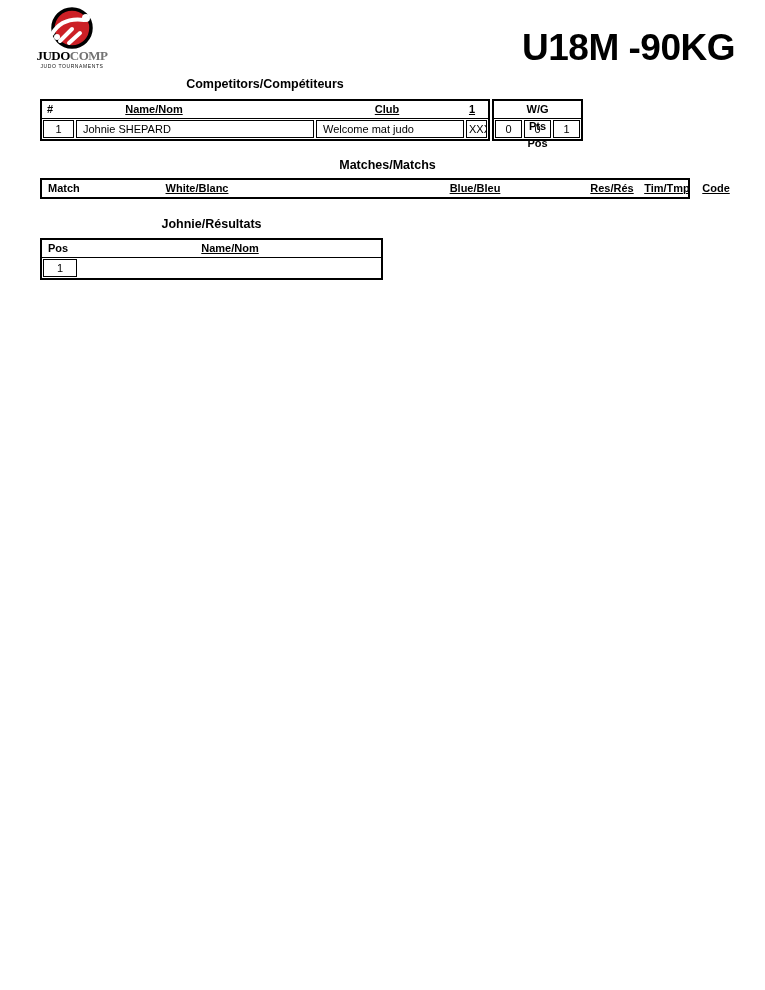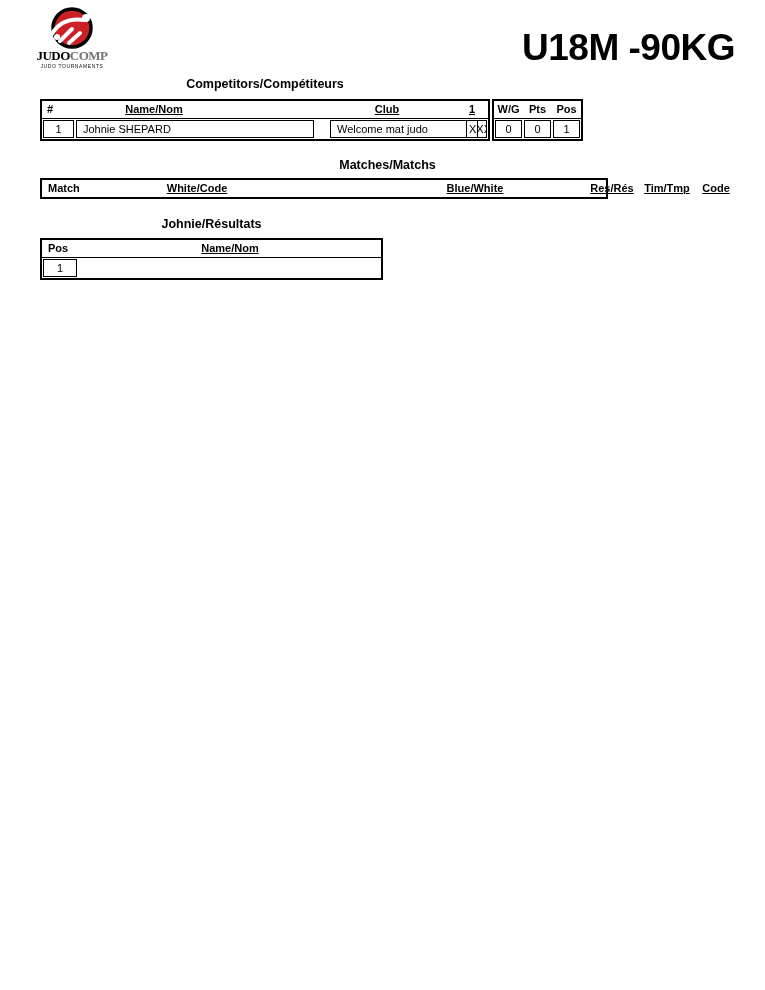--- a/index.html
+++ b/index.html
@@ -32,23 +32,23 @@
   .lbl { position:absolute; top:0; line-height:17px; white-space:nowrap; }
   .lbl.c { transform:translateX(-50%);text-decoration:underline; }
   .trow { position:relative; height:20px; font-size:11px; }
   .cell { position:absolute; top:1px; height:18px; line-height:16px; border:1px solid #000; white-space:nowrap; }
   .cell.center { text-align:center; }
   .cell.padded { padding-left:6px; }
   .cell.clip { overflow:hidden; padding-left:2px; }
 
   #tbl-competitors-main  { left:40px;  top:99px;  width:450px; height:42px; }
   #tbl-competitors-score { left:492px; top:99px;  width:91px;  height:42px; }
-  #tbl-competitors-score .thead { display:flex; }
+  #tbl-competitors-score .thead { display:flex;flex-direction:column; }
   #tbl-competitors-score .thead span { flex:1; text-align:center; line-height:17px; }
-  #tbl-matches   { left:40px; top:178px; width:568px; height:21px; }
+  #tbl-matches   { left:40px; top:178px; width:650px; height:21px; }
   #tbl-matches .thead { height:17px; border-bottom:none; }
   #tbl-results   { left:40px; top:238px; width:343px; height:42px; }
 </style>
 </head>
 <body>
 
 <div class="logo">
   <svg class="logo-mark" width="64" height="43" viewBox="0 0 64 43">
     <circle cx="32" cy="21" r="19" fill="#cc2026" stroke="#000" stroke-width="3.5"></circle>
     <g stroke="#ffffff" stroke-width="4" stroke-linecap="round" fill="none">
@@ -70,21 +70,21 @@
 <div class="tbl" id="tbl-competitors-main">
   <div class="thead">
     <span class="lbl" style="left:5px">#</span>
     <span class="lbl c" style="left:112px">Name/Nom</span>
     <span class="lbl c" style="left:345px">Club</span>
     <span class="lbl c" style="left:430px">1</span>
   </div>
   <div class="trow">
     <span class="cell center" style="left:1px;width:31px">1</span>
     <span class="cell padded" style="left:34px;width:238px">Johnie SHEPARD</span>
-    <span class="cell padded" style="left:288px;width:148px">Welcome mat judo</span>
+    <span class="cell padded" style="left:274px;width:148px">Welcome mat judo</span>
     <span class="cell clip" style="left:424px;width:21px">XXX</span>
   </div>
 </div>
 
 <div class="tbl" id="tbl-competitors-score">
   <div class="thead">
     <span>W/G</span>
     <span>Pts</span>
     <span>Pos</span>
   </div>
@@ -93,22 +93,22 @@
     <span class="cell center" style="left:30px;width:27px">0</span>
     <span class="cell center" style="left:59px;width:27px">1</span>
   </div>
 </div>
 
 <div class="heading" id="h-matches">Matches/Matchs</div>
 
 <div class="tbl" id="tbl-matches">
   <div class="thead">
     <span class="lbl" style="left:6px">Match</span>
-    <span class="lbl c" style="left:155px">White/Code</span>
-    <span class="lbl c" style="left:433px">Blue/White</span>
+    <span class="lbl c" style="left:155px">White/Blanc</span>
+    <span class="lbl c" style="left:433px">Blue/Bleu</span>
     <span class="lbl c" style="left:570px">Res/Rés</span>
     <span class="lbl c" style="left:625px">Tim/Tmp</span>
     <span class="lbl c" style="left:674px">Code</span>
   </div>
 </div>
 
 <div class="heading" id="h-results">Johnie/Résultats</div>
 
 <div class="tbl" id="tbl-results">
   <div class="thead">

